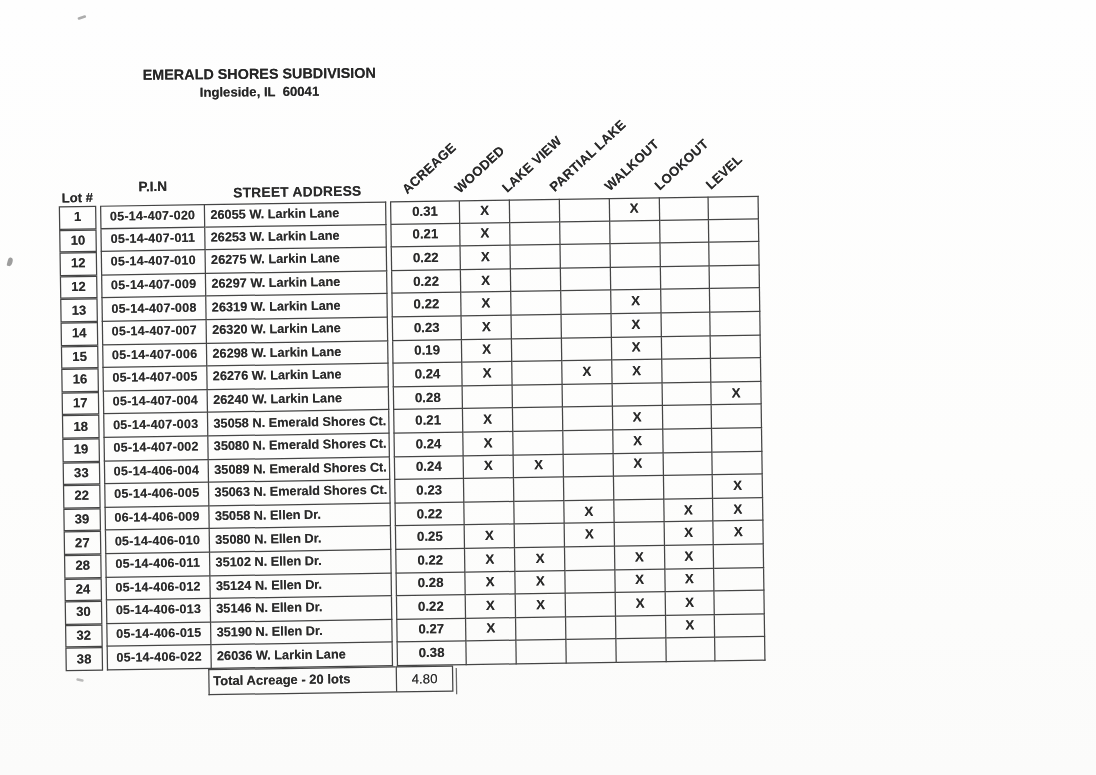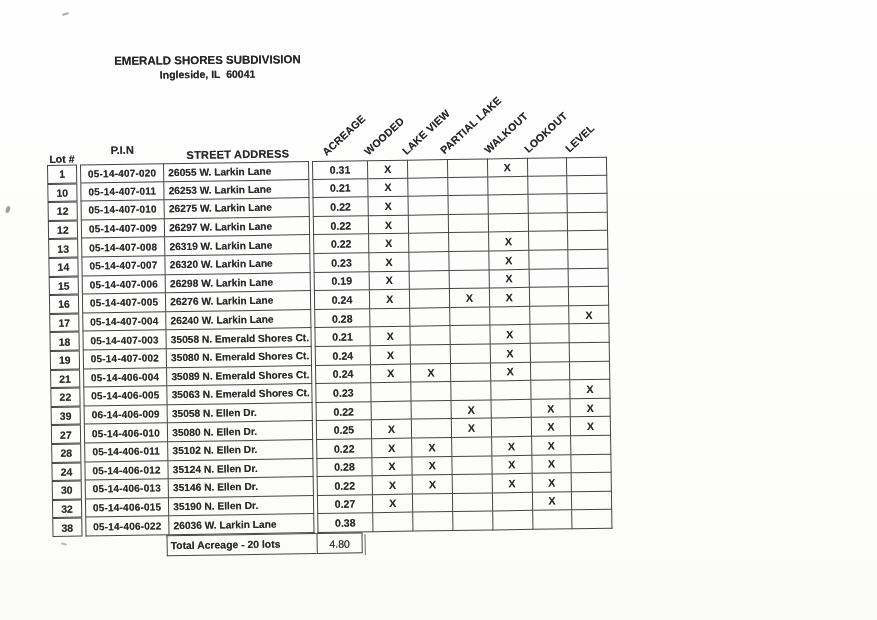--- a/index.html
+++ b/index.html
@@ -302,21 +302,21 @@
     <div class="cell body-cell addr c-addr">35080 N. Emerald Shores Ct.</div>
     <div class="cell body-cell num  c-acre">0.24</div>
     <div class="cell body-cell mark c-w">X</div>
     <div class="cell body-cell mark c-lv"></div>
     <div class="cell body-cell mark c-pl"></div>
     <div class="cell body-cell mark c-wo">X</div>
     <div class="cell body-cell mark c-lo"></div>
     <div class="cell body-cell mark c-le"></div>
   </div>
           <div class="row">
-    <div class="cell lotbox c-lot">21</div>
+    <div class="cell lotbox c-lot">33</div>
     <div class="cell body-cell pin  c-pin">05-14-406-004</div>
     <div class="cell body-cell addr c-addr">35089 N. Emerald Shores Ct.</div>
     <div class="cell body-cell num  c-acre">0.24</div>
     <div class="cell body-cell mark c-w">X</div>
     <div class="cell body-cell mark c-lv">X</div>
     <div class="cell body-cell mark c-pl"></div>
     <div class="cell body-cell mark c-wo">X</div>
     <div class="cell body-cell mark c-lo"></div>
     <div class="cell body-cell mark c-le"></div>
   </div>

